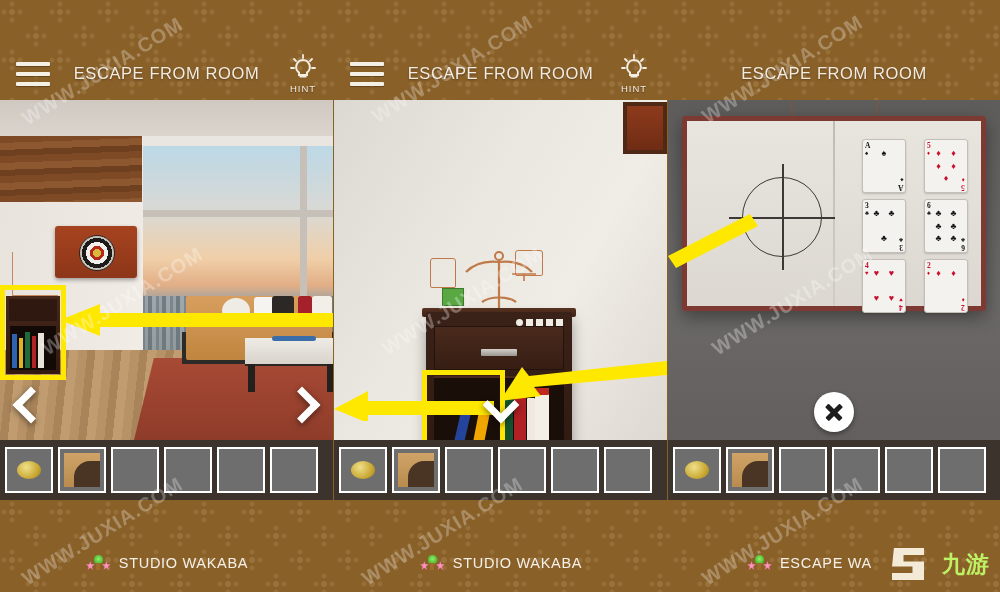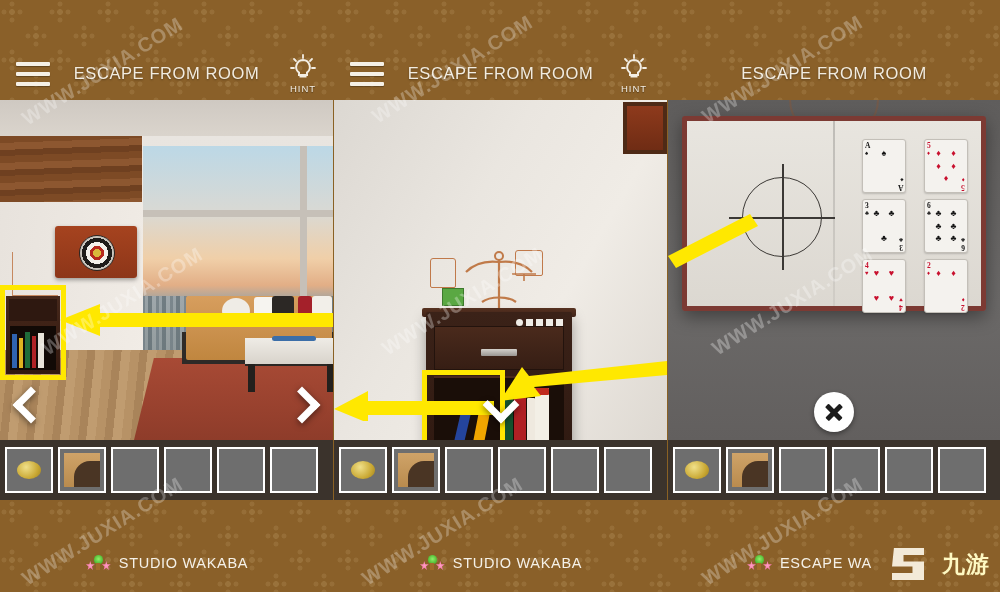--- a/index.html
+++ b/index.html
@@ -223,21 +223,21 @@
 
   
   .wm {
     position:absolute; color:rgba(255,255,255,.28); font-size:20px;
     font-family:"Liberation Sans",sans-serif; transform:rotate(-32deg);
     white-space:nowrap; pointer-events:none; letter-spacing:1px; font-weight:bold;
   }
   .wm.dark { color:rgba(255,255,255,.30); }
   .jy-logo {
     position:absolute; right:6px; bottom:6px; width:104px; height:44px;
-    color:#fef9c3; font-size:23px; font-weight:bold; line-height:44px;
+    color:#bef264; font-size:23px; font-weight:bold; line-height:44px;
     text-align:right; padding-right:4px; letter-spacing:1px;
   }
   .jy-logo .mark {
     position:absolute; left:2px; top:6px; width:32px; height:32px;
     background:#f3ead8;
     clip-path:polygon(6% 0,100% 0,100% 22%,36% 22%,36% 42%,100% 42%,100% 100%,0 100%,0 78%,64% 78%,64% 58%,0 58%);
   }
 </style>
 </head>
 <body>

